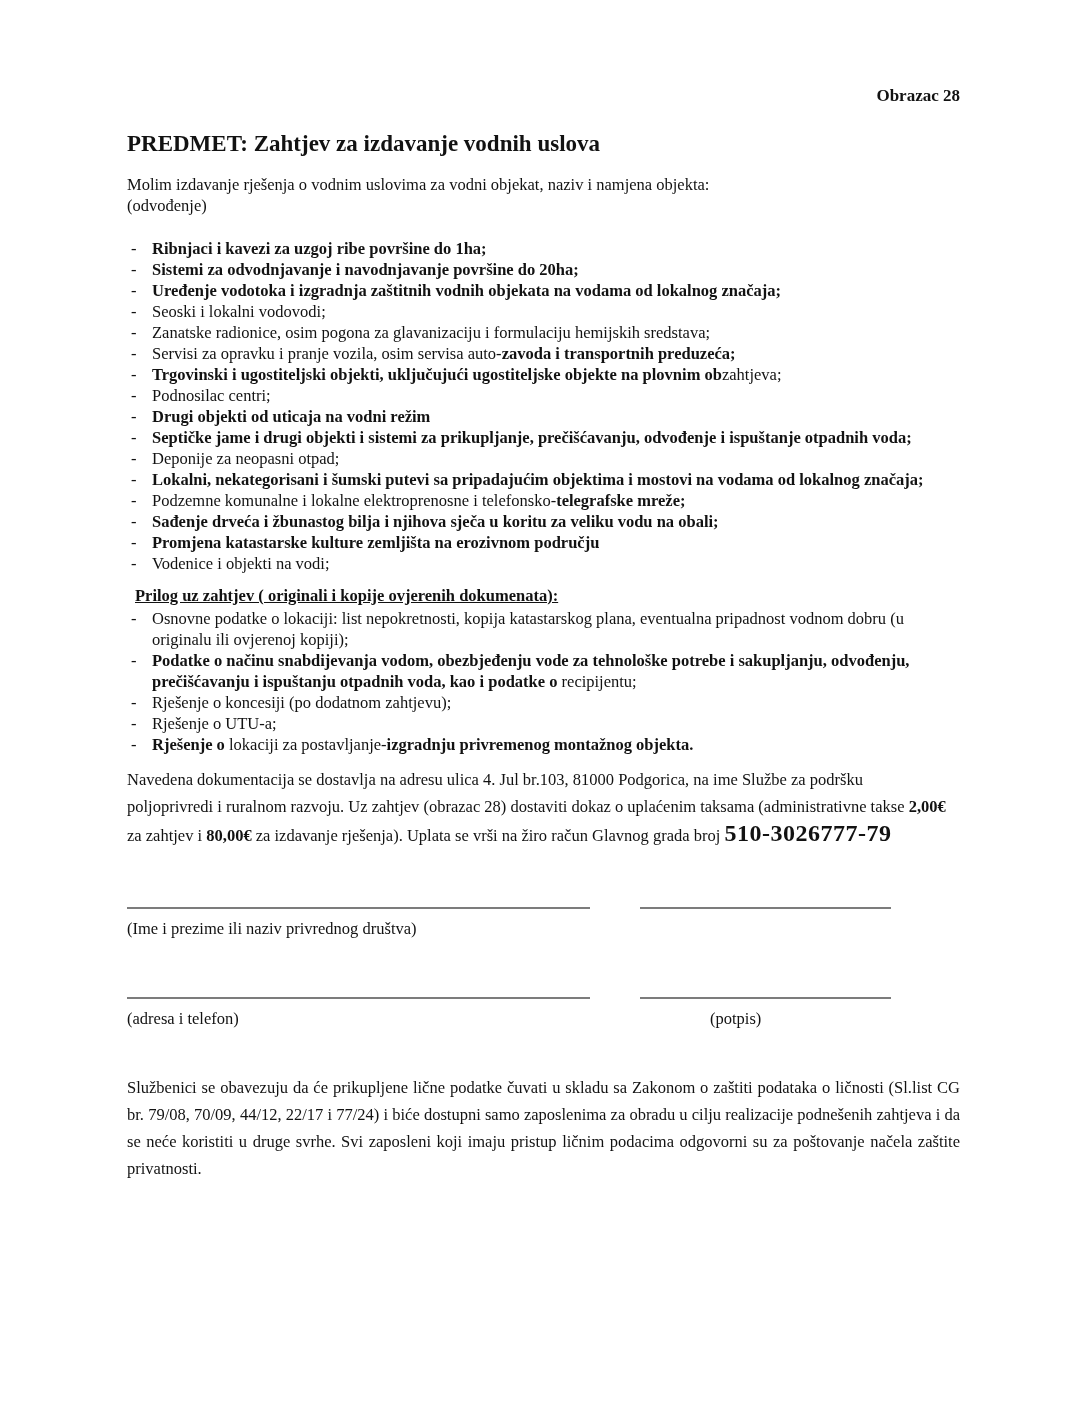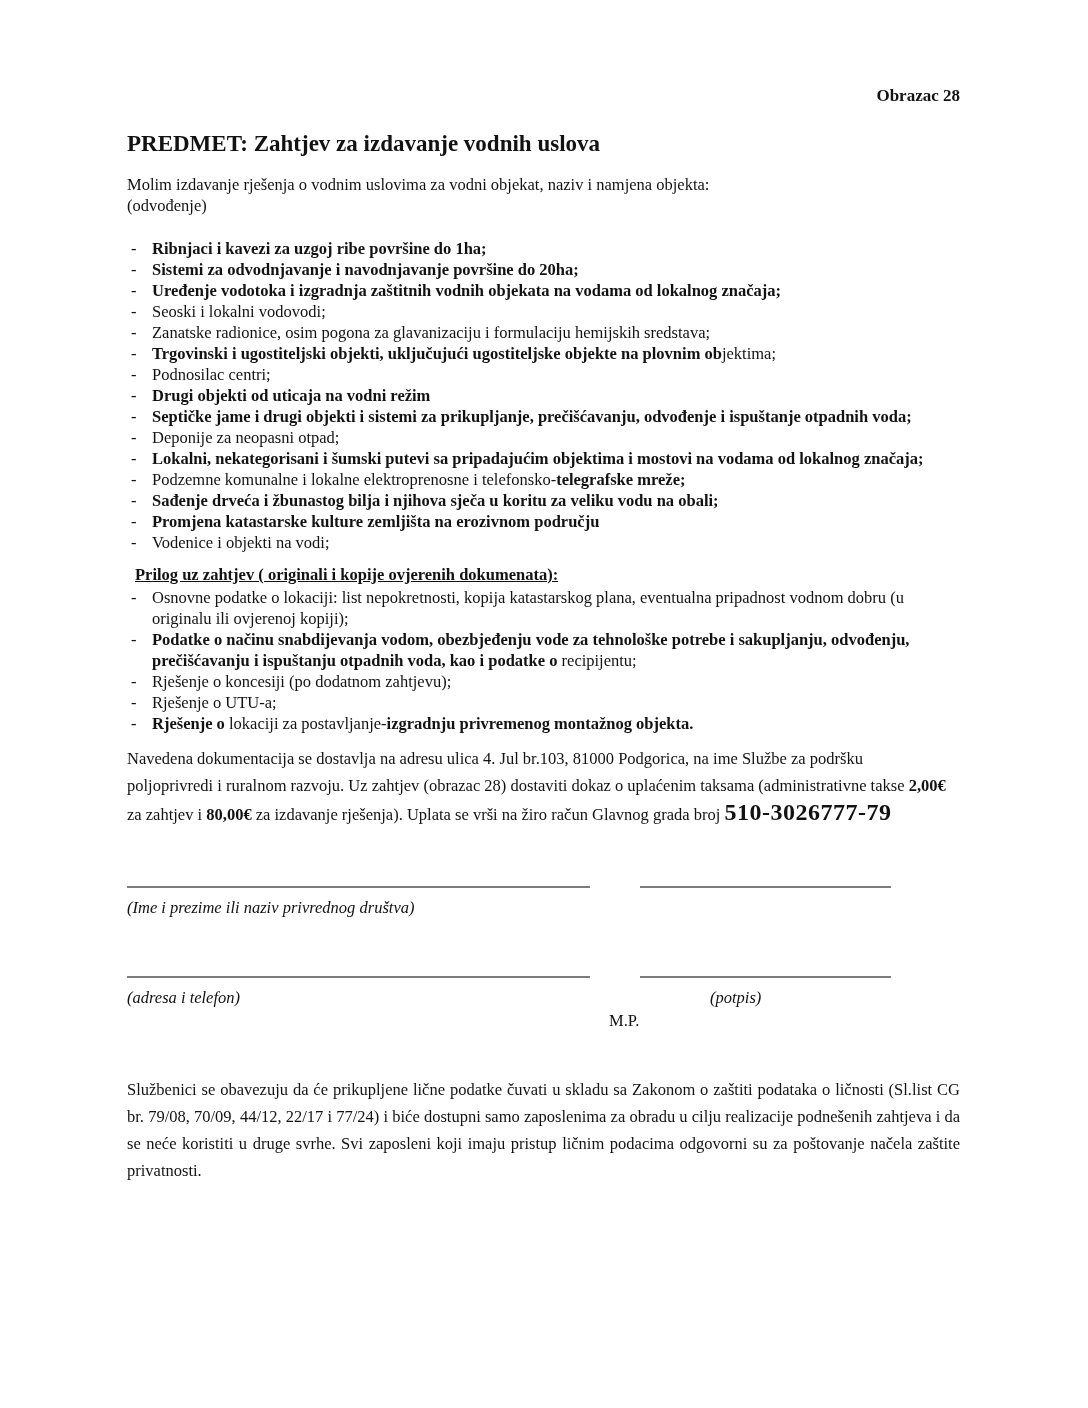--- a/index.html
+++ b/index.html
@@ -92,21 +92,20 @@
     border-bottom: 2px solid #7c7c7c;
   }
   .sig-line.left { left: 0; width: 463px; }
   .sig-line.right { left: 513px; width: 251px; }
   .caption-row {
     position: relative;
     margin-top: 8px;
     font-size: 16.5px;
     line-height: 21px;
     height: 21px;
-    font-style: italic;
   }
   .caption-row .right-caption { position: absolute; left: 583px; top: 0; }
   .sig-row.second { margin-top: 58px; }
   .mp {
     margin: 2px 0 0 482px;
     font-size: 16.5px;
     line-height: 21px;
   }
   .privacy {
     margin: 45px 0 0 0;
@@ -143,21 +142,22 @@
       <span>Molim izdavanje rješenja o vodnim uslovima za vodni objekat, naziv i namjena objekta:</span><br>
       <span>(odvođenje)</span>
     </p>
 
     <ul class="doc-list" id="object-list">
         <li><span class="b">Ribnjaci i kavezi za uzgoj ribe površine do 1ha;</span></li>
         <li><span class="b">Sistemi za odvodnjavanje i navodnjavanje površine do 20ha;</span></li>
         <li><span class="b">Uređenje vodotoka i izgradnja zaštitnih vodnih objekata na vodama od lokalnog značaja;</span></li>
         <li><span>Seoski i lokalni vodovodi;</span></li>
         <li><span>Zanatske radionice, osim pogona za glavanizaciju i formulaciju hemijskih sredstava;</span></li>
-        <li><span class="b">Trgovinski i ugostiteljski objekti, uključujući ugostiteljske objekte na plovnim ob</span><span>jektima;</span></li>
+        <li><span>Servisi za opravku i pranje vozila, osim servisa auto-</span><span class="b">zavoda i transportnih preduzeća;</span></li>
+        <li><span class="b">Trgovinski i ugostiteljski objekti, uključujući ugostiteljske objekte na plovnim ob</span><span>zahtjeva;</span></li>
         <li><span>Podnosilac centri;</span></li>
         <li><span class="b">Drugi objekti od uticaja na vodni režim</span></li>
         <li><span class="b">Septičke jame i drugi objekti i sistemi za prikupljanje, prečišćavanju, odvođenje i ispuštanje otpadnih voda;</span></li>
         <li><span>Deponije za neopasni otpad;</span></li>
         <li><span class="b">Lokalni, nekategorisani i šumski putevi sa pripadajućim objektima i mostovi na vodama od lokalnog značaja;</span></li>
         <li><span>Podzemne komunalne i lokalne elektroprenosne i telefonsko-</span><span class="b">telegrafske mreže;</span></li>
         <li><span class="b">Sađenje drveća i žbunastog bilja i njihova sječa u koritu za veliku vodu na obali;</span></li>
         <li><span class="b">Promjena katastarske kulture zemljišta na erozivnom području</span></li>
         <li><span>Vodenice i objekti na vodi;</span></li>
       </ul>
@@ -187,21 +187,20 @@
     <div class="sig-row second">
       <div class="sig-line left"></div>
       <div class="sig-line right"></div>
     </div>
 
     <div class="caption-row">
       <span>(adresa i telefon)</span>
       <span class="right-caption">(potpis)</span>
     </div>
 
-    <div class="mp">M.P.</div>
 
     <p class="privacy">Službenici se obavezuju da će prikupljene lične podatke čuvati u skladu sa Zakonom o zaštiti podataka o ličnosti (Sl.list CG br. 79/08, 70/09, 44/12, 22/17 i 77/24) i biće dostupni samo zaposlenima za obradu u cilju realizacije podnešenih zahtjeva i da se neće koristiti u druge svrhe. Svi zaposleni koji imaju pristup ličnim podacima odgovorni su za poštovanje načela zaštite privatnosti.</p>
 
   </div>
 
   <div class="margin-note">
     <div class="note-line"></div>
     <span>2026</span>
   </div>
 </div>

